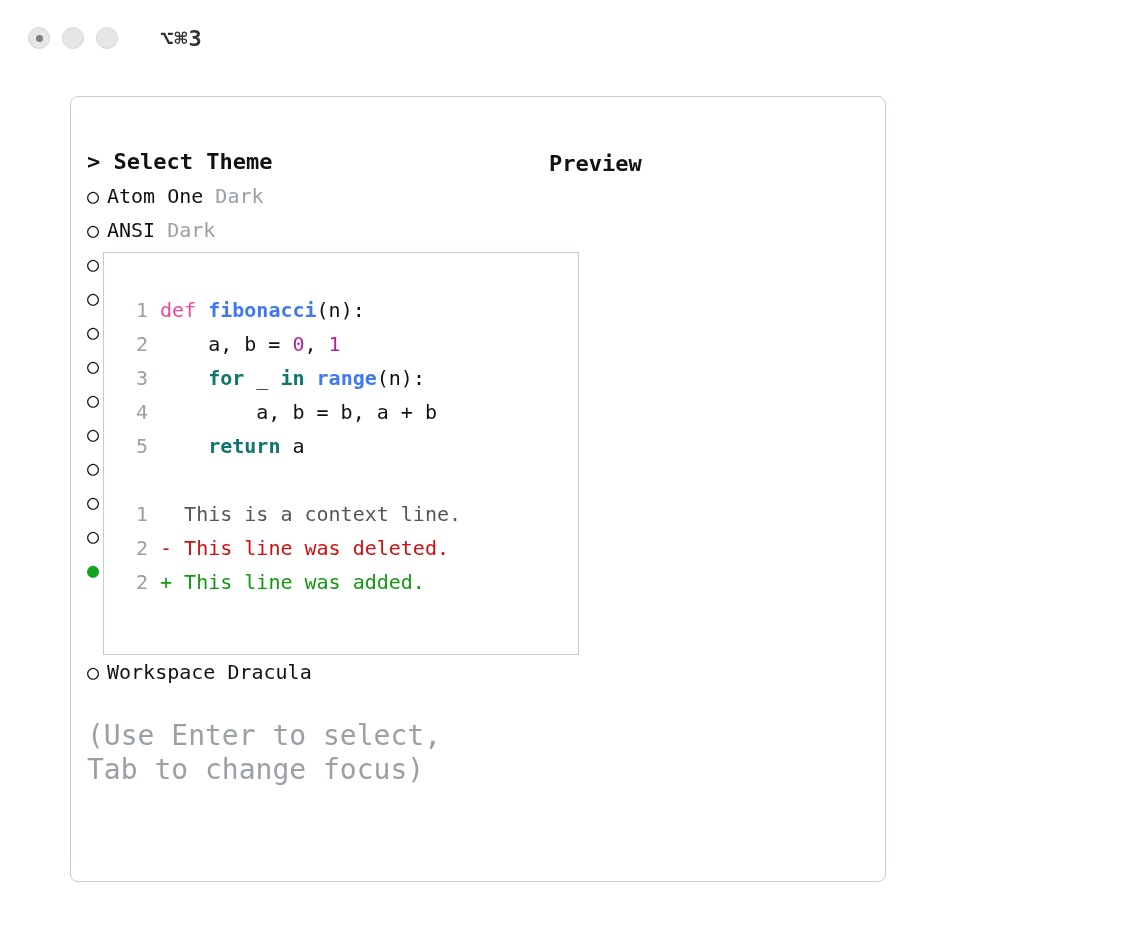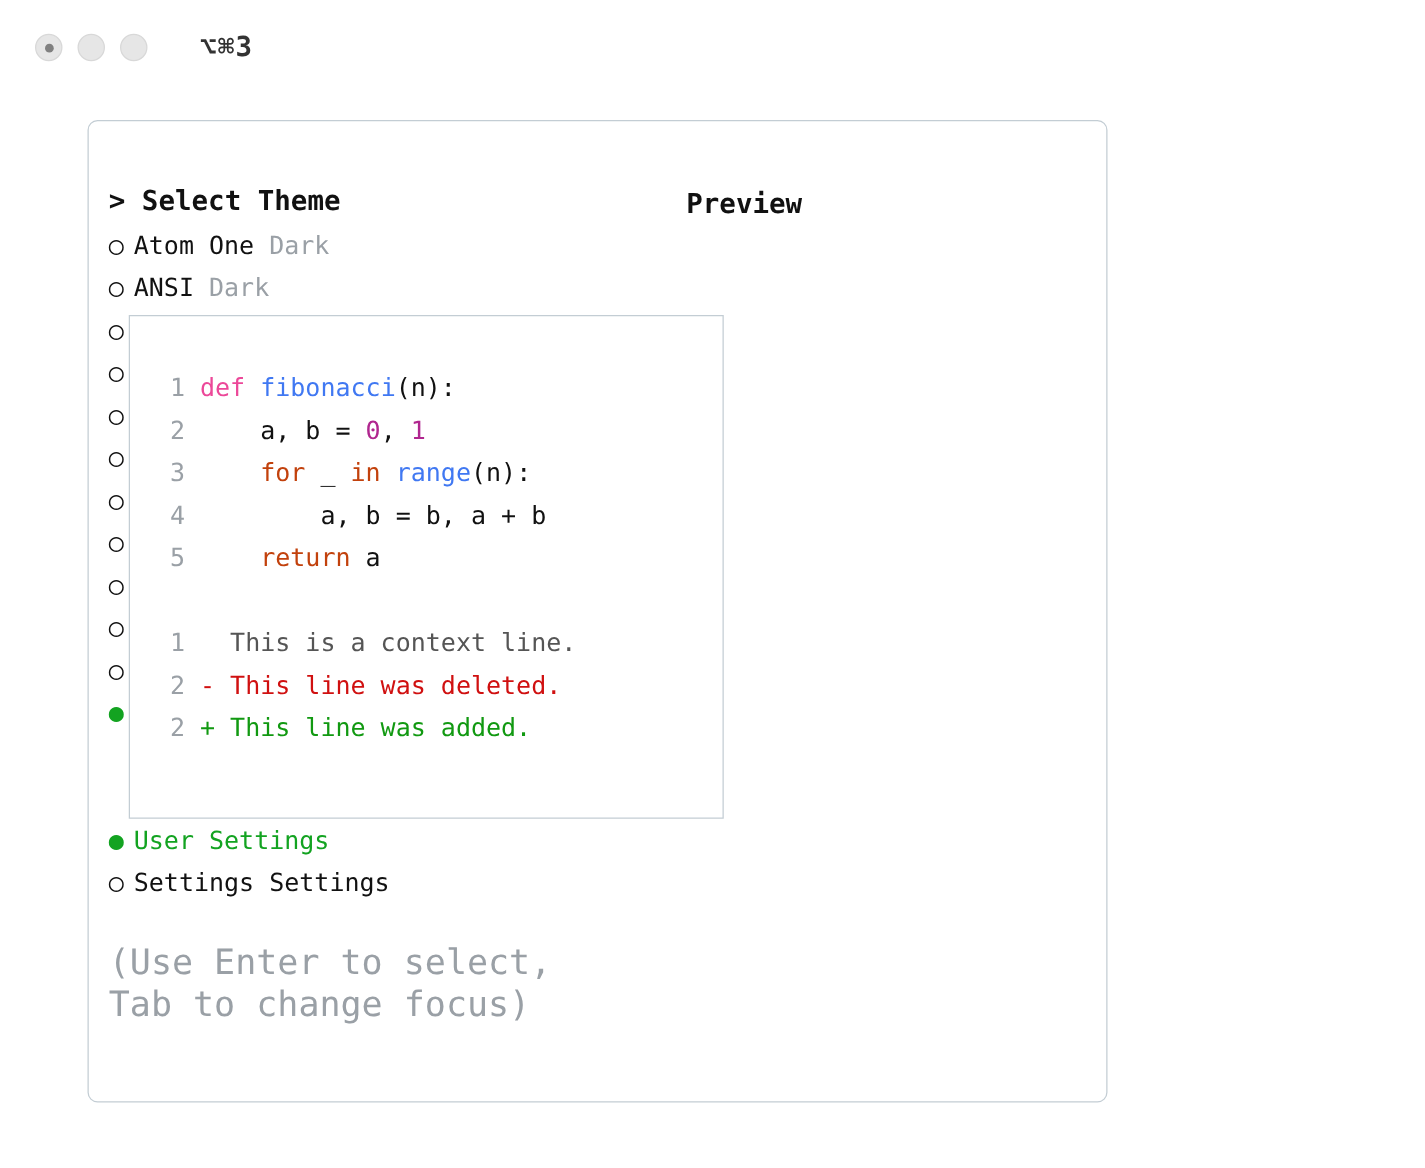--- a/index.html
+++ b/index.html
@@ -159,24 +159,24 @@
     white-space: pre;
   }
   .ln {
     display: inline-block;
     width: 26px;
     text-align: right;
     color: #9aa0a6;
     margin-right: 12px;
   }
   .kw { color: #ec4899; }
-  .fn { color: #4078f2; }
+  .fn { color: #4078f2; font-weight: bold; }
   .num { color: #b0268f; }
   .plain { color: #111111; }
-  .ctl { color: #c2410c; }
+  .ctl { color: #0f766e; font-weight: bold; }
   .blank { height: 34px; }
   .diff-ctx { color: #555555; }
   .diff-del { color: #d01010; }
   .diff-add { color: #119911; }
 </style>
 </head>
 <body>
 
 <div class="window">
 
@@ -209,22 +209,21 @@
             <div class="opt"><span class="bullet">○</span><span class="label">Default Light</span><span class="variant"> Light</span></div>
             <div class="opt"><span class="bullet">○</span><span class="label">GitHub Light</span><span class="variant"> Light</span></div>
             <div class="opt"><span class="bullet">○</span><span class="label">Google Code</span><span class="variant"> Light</span></div>
             <div class="opt selected"><span class="bullet">●</span><span class="label">XCode</span><span class="variant"> Light</span></div>
           </div>
 
         <div class="spacer"></div>
 
         <div class="applyto">Apply To</div>
         <div id="apply-options">
-            <div class="opt selected"><span class="bullet">●</span><span class="label">User Settings</span></div>
-            <div class="opt"><span class="bullet">○</span><span class="label">Settings Settings</span></div>
+            <div class="opt"><span class="bullet">○</span><span class="label">Workspace Dracula</span></div>
           </div>
 
         <div class="hint">(Use Enter to select, Tab to change focus)</div>
       </div>
 
       <div class="right-col">
         <div class="preview-title">Preview</div>
       </div>
 
       <div class="preview-box">

